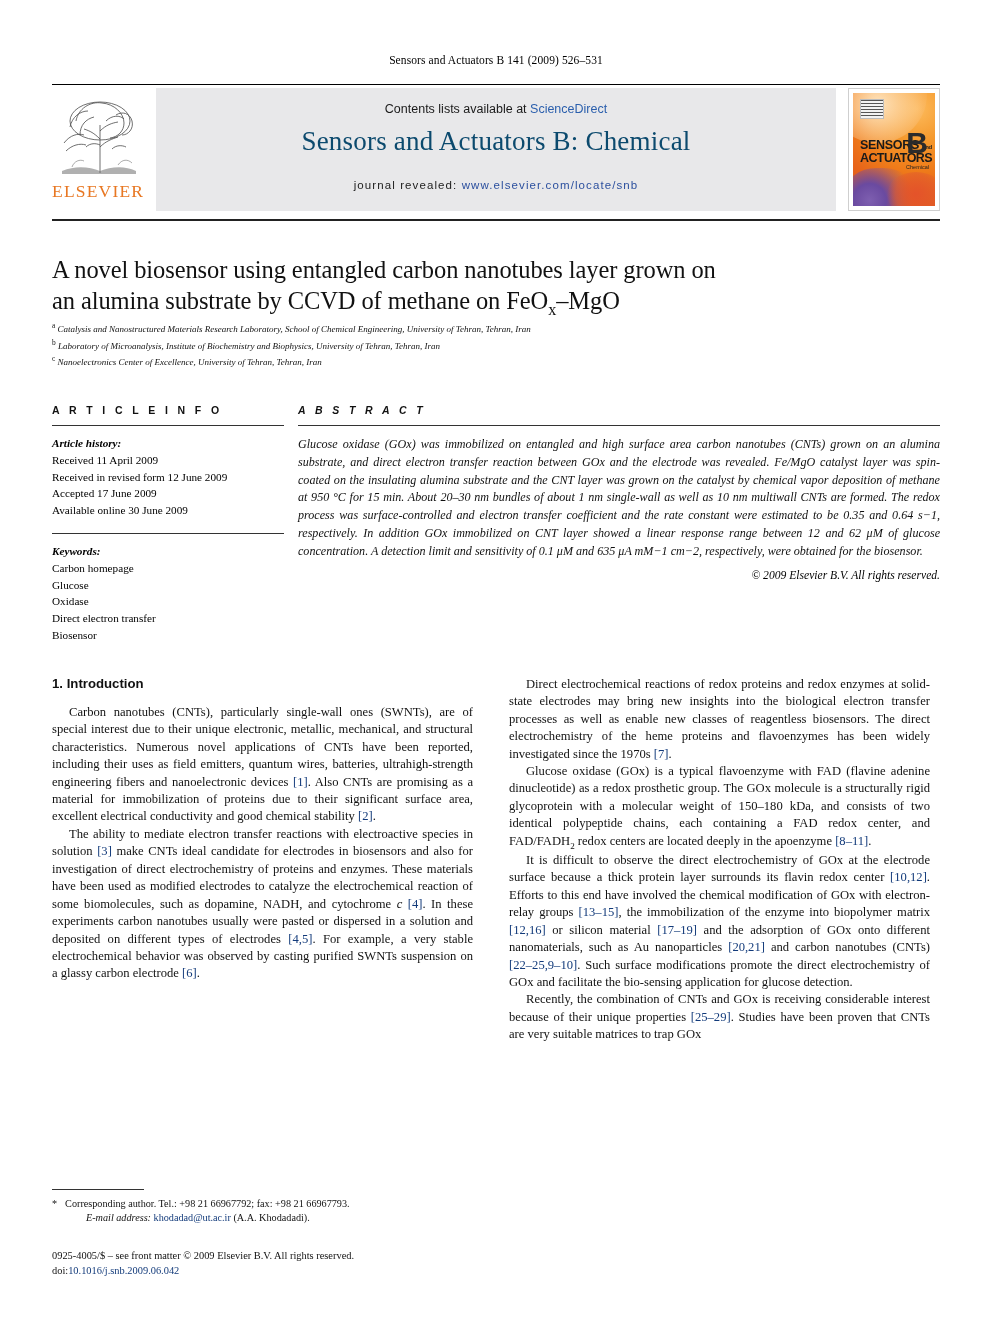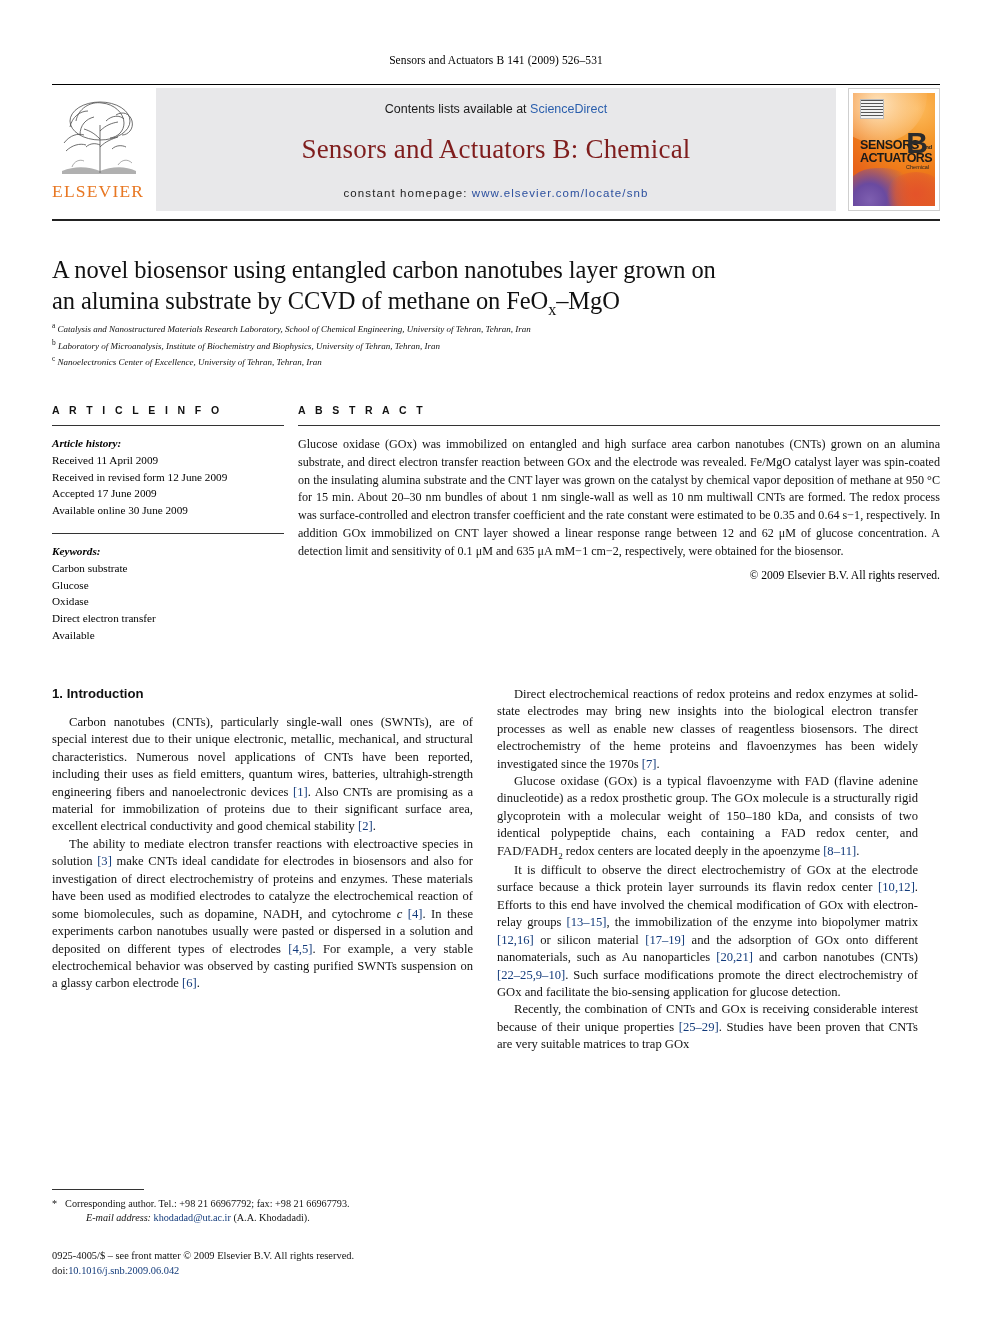--- a/index.html
+++ b/index.html
@@ -68,23 +68,23 @@
   .contents-line {
     font-size: 12.5px;
     font-family: "Liberation Sans", sans-serif;
     color: #1a1a1a;
   }
   .contents-line .sd-link {
     color: #2b5fad;
   }
   .journal-title {
     font-size: 27px;
-    margin-top: 18px;
+    margin-top: 10px;
     letter-spacing: 0.2px;
-    color: #7f1d1d;
+    color: #0c4a6e;
   }
   .homepage-line {
     margin-top: 22px;
     font-size: 11.5px;
     font-family: "Liberation Sans", sans-serif;
     letter-spacing: 1.1px;
     color: #222;
   }
   .homepage-line .hp-url { color: #2b4f9e; }
 
@@ -173,21 +173,21 @@
   }
   .affiliations sup { font-style: normal; font-size: 0.82em; }
 
   
   .info-abstract {
     margin-top: 34px;
     display: flex;
     gap: 14px;
   }
   .col-info { flex: 0 0 232px; }
-  .col-abstract { flex: 1 1 auto; }
+  .col-abstract { flex: 1 1 auto; font-style: italic; }
 
   .sec-head {
     font-family: "Liberation Sans", sans-serif;
     font-size: 10.5px;
     font-weight: bold;
     letter-spacing: 3.4px;
     color: #111;
   }
   .hrule {
     border-top: 0.9px solid #333;
@@ -212,23 +212,23 @@
   }
   .abstract-body p { margin: 0; }
   .copyright {
     text-align: right;
     font-size: 11.6px;
     margin-top: 9px;
   }
 
   
   .body-cols {
-    margin-top: 42px;
+    margin-top: 32px;
     display: flex;
-    gap: 24px;
+    gap: 36px;
     position: relative;
   }
   .bcol { width: 421px; }
   .bcol.left { position: relative; }
   h2.sec-title {
     font-family: "Liberation Sans", sans-serif;
     font-size: 13.2px;
     font-weight: bold;
     margin: 0 0 13px 0;
     color: #111;
@@ -305,21 +305,21 @@
       </svg>
       <div class="elsevier-word">ELSEVIER</div>
     </div>
 
     <div class="journal-band">
       <div class="contents-line">
         <span>Contents lists available at </span><span class="sd-link">ScienceDirect</span>
       </div>
       <div class="journal-title">Sensors and Actuators B: Chemical</div>
       <div class="homepage-line">
-        <span>constant homepage:</span>
+        <span>journal revealed:</span>
         <span class="hp-url">www.elsevier.com/locate/snb</span>
       </div>
     </div>
 
     <div class="cover-thumb">
       <div class="cover-inner">
         <div class="cover-blob1"></div>
         <div class="cover-blob2"></div>
         <div class="cover-blob3"></div>
         <div class="cover-elsevier-mark"></div>
@@ -356,25 +356,25 @@
       <div class="info-body">
         <span class="line it">Article history:</span>
         <span class="line">Received 11 April 2009</span>
         <span class="line">Received in revised form 12 June 2009</span>
         <span class="line">Accepted 17 June 2009</span>
         <span class="line">Available online 30 June 2009</span>
       </div>
       <div class="kw-rule"></div>
       <div class="info-body kw-body">
         <span class="line it">Keywords:</span>
-        <span class="line">Carbon substrate</span>
+        <span class="line">Carbon homepage</span>
         <span class="line">Glucose</span>
         <span class="line">Oxidase</span>
         <span class="line">Direct electron transfer</span>
-        <span class="line">Available</span>
+        <span class="line">Biosensor</span>
       </div>
     </div>
 
     <div class="col-abstract">
       <div class="sec-head">A B S T R A C T</div>
       <div class="hrule"></div>
       <div class="abstract-body">
         <p>Glucose oxidase (GOx) was immobilized on entangled and high surface area carbon nanotubes (CNTs) grown on an alumina substrate, and direct electron transfer reaction between GOx and the electrode was revealed. Fe/MgO catalyst layer was spin-coated on the insulating alumina substrate and the CNT layer was grown on the catalyst by chemical vapor deposition of methane at 950 °C for 15 min. About 20–30 nm bundles of about 1 nm single-wall as well as 10 nm multiwall CNTs are formed. The redox process was surface-controlled and electron transfer coefficient and the rate constant were estimated to be 0.35 and 0.64 s−1, respectively. In addition GOx immobilized on CNT layer showed a linear response range between 12 and 62 μM of glucose concentration. A detection limit and sensitivity of 0.1 μM and 635 μA mM−1 cm−2, respectively, were obtained for the biosensor.</p>
       </div>
       <div class="copyright">© 2009 Elsevier B.V. All rights reserved.</div>

